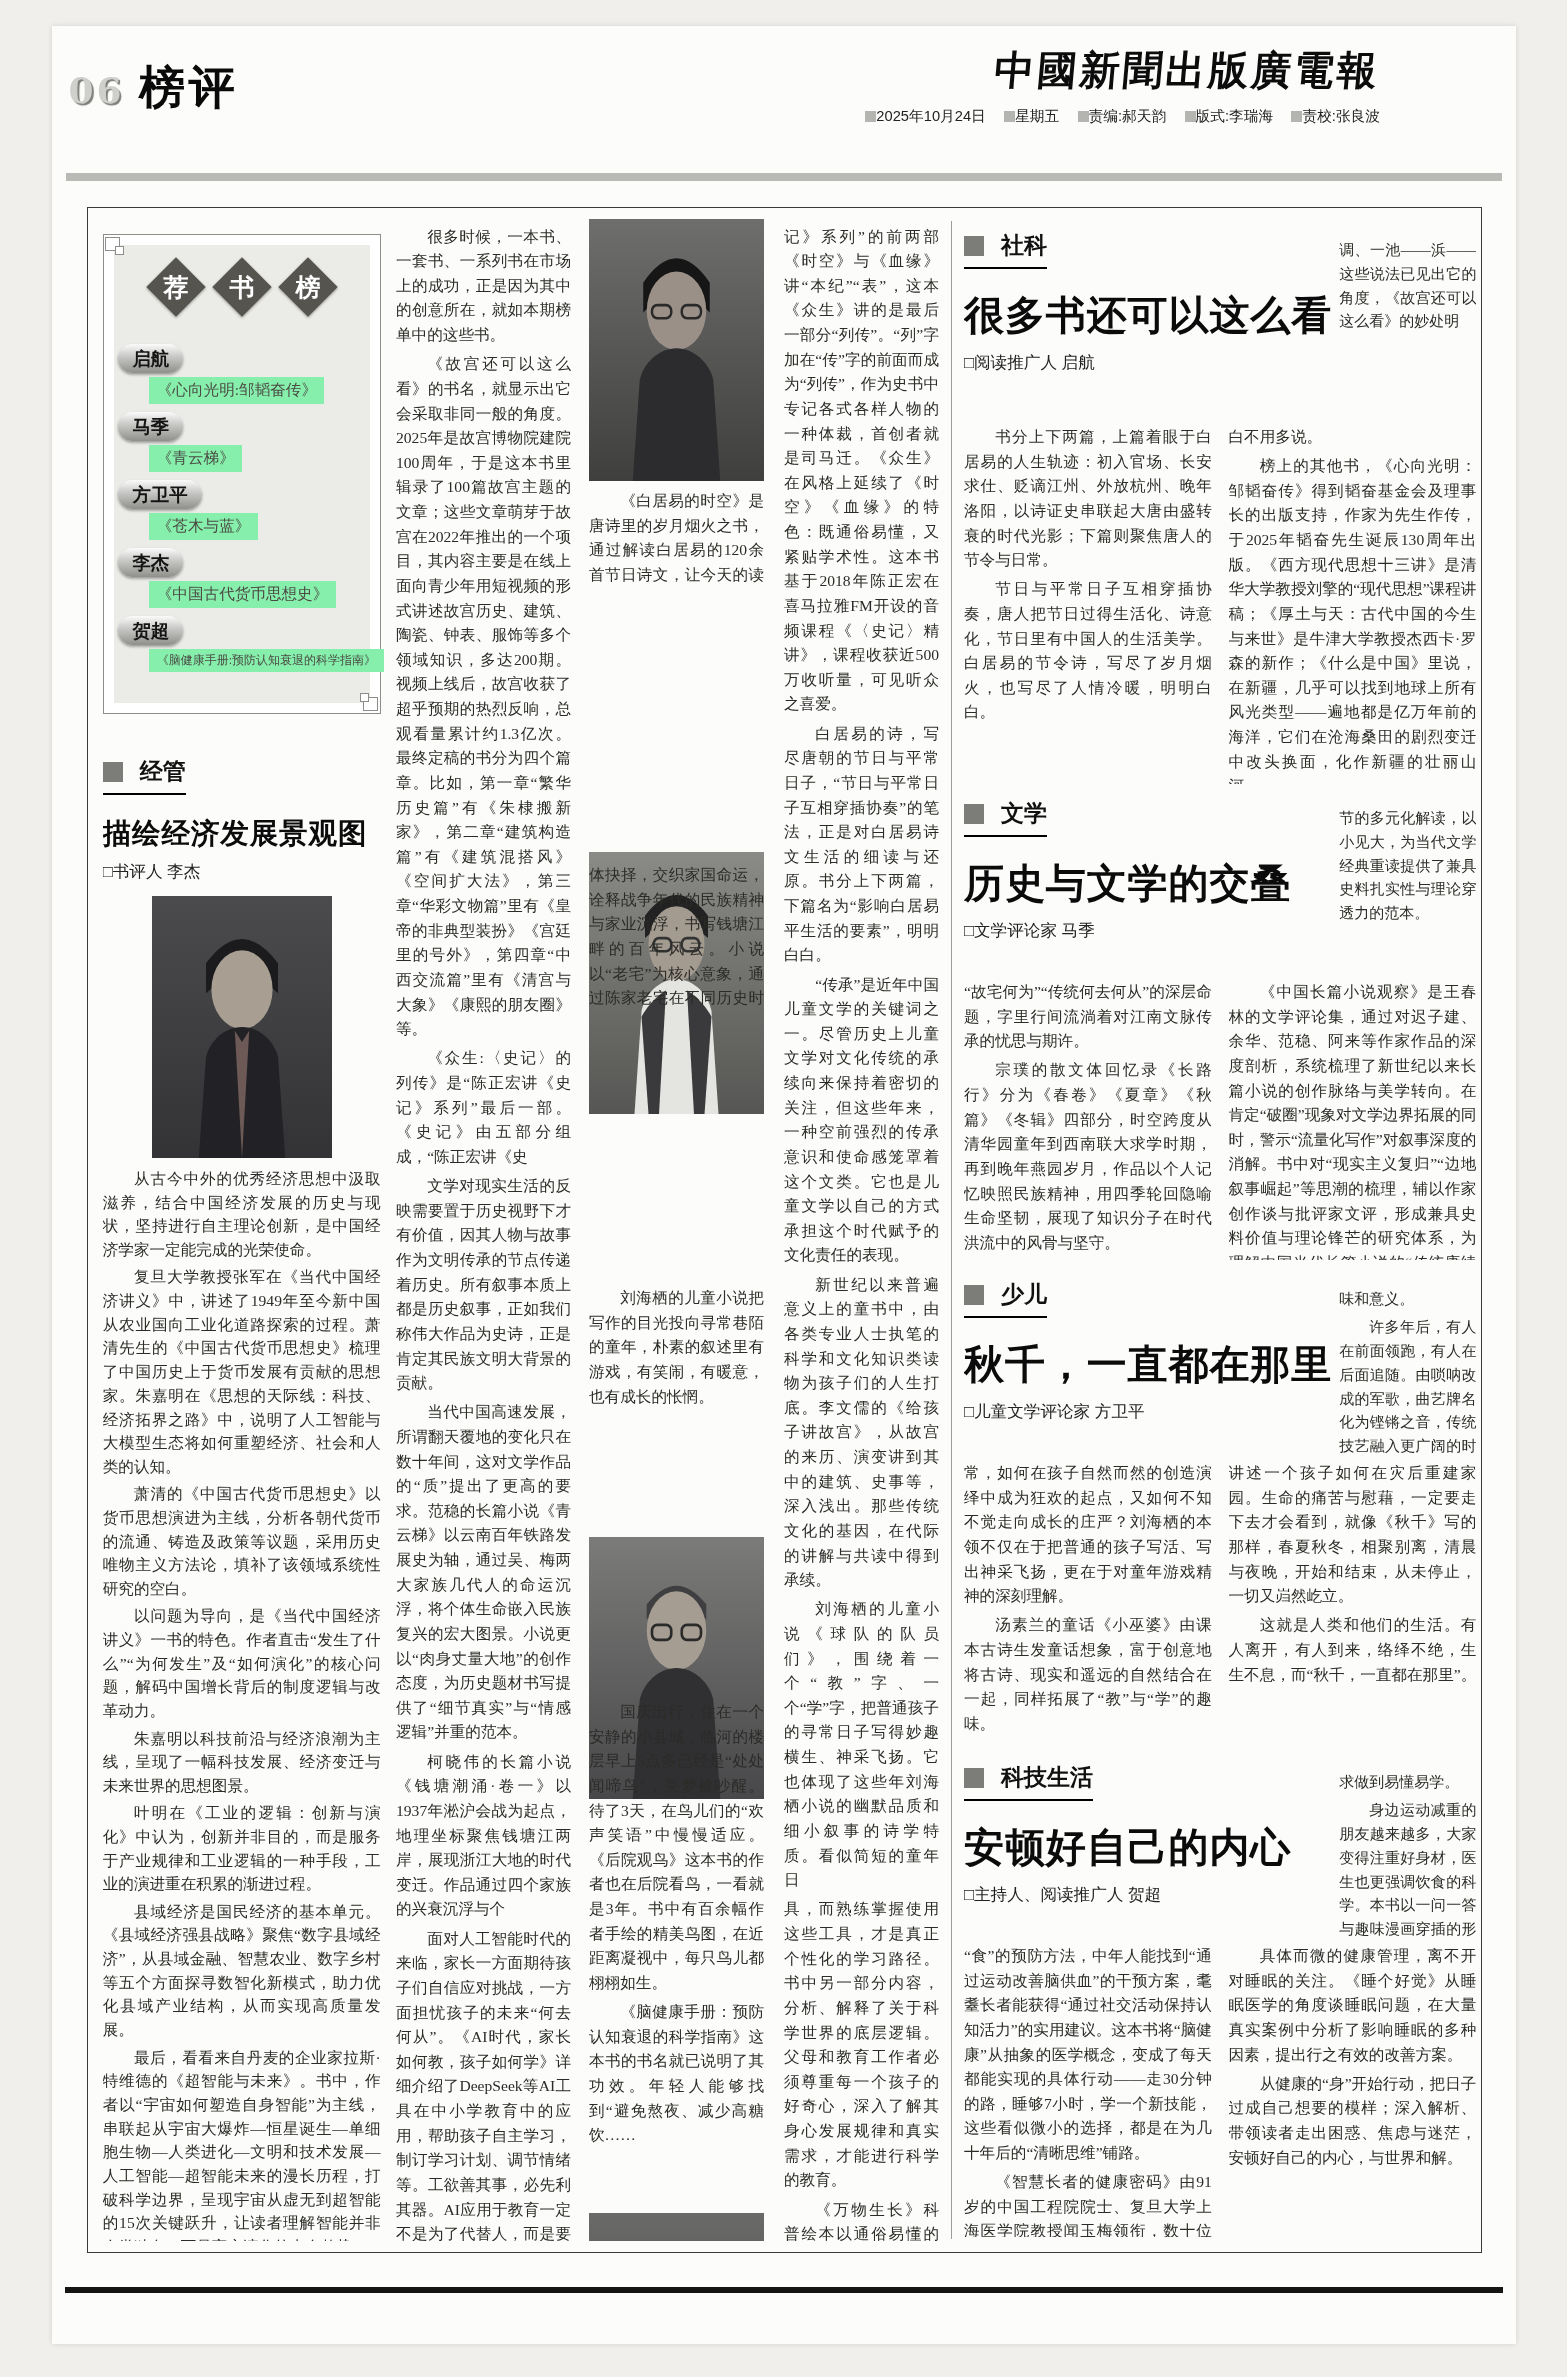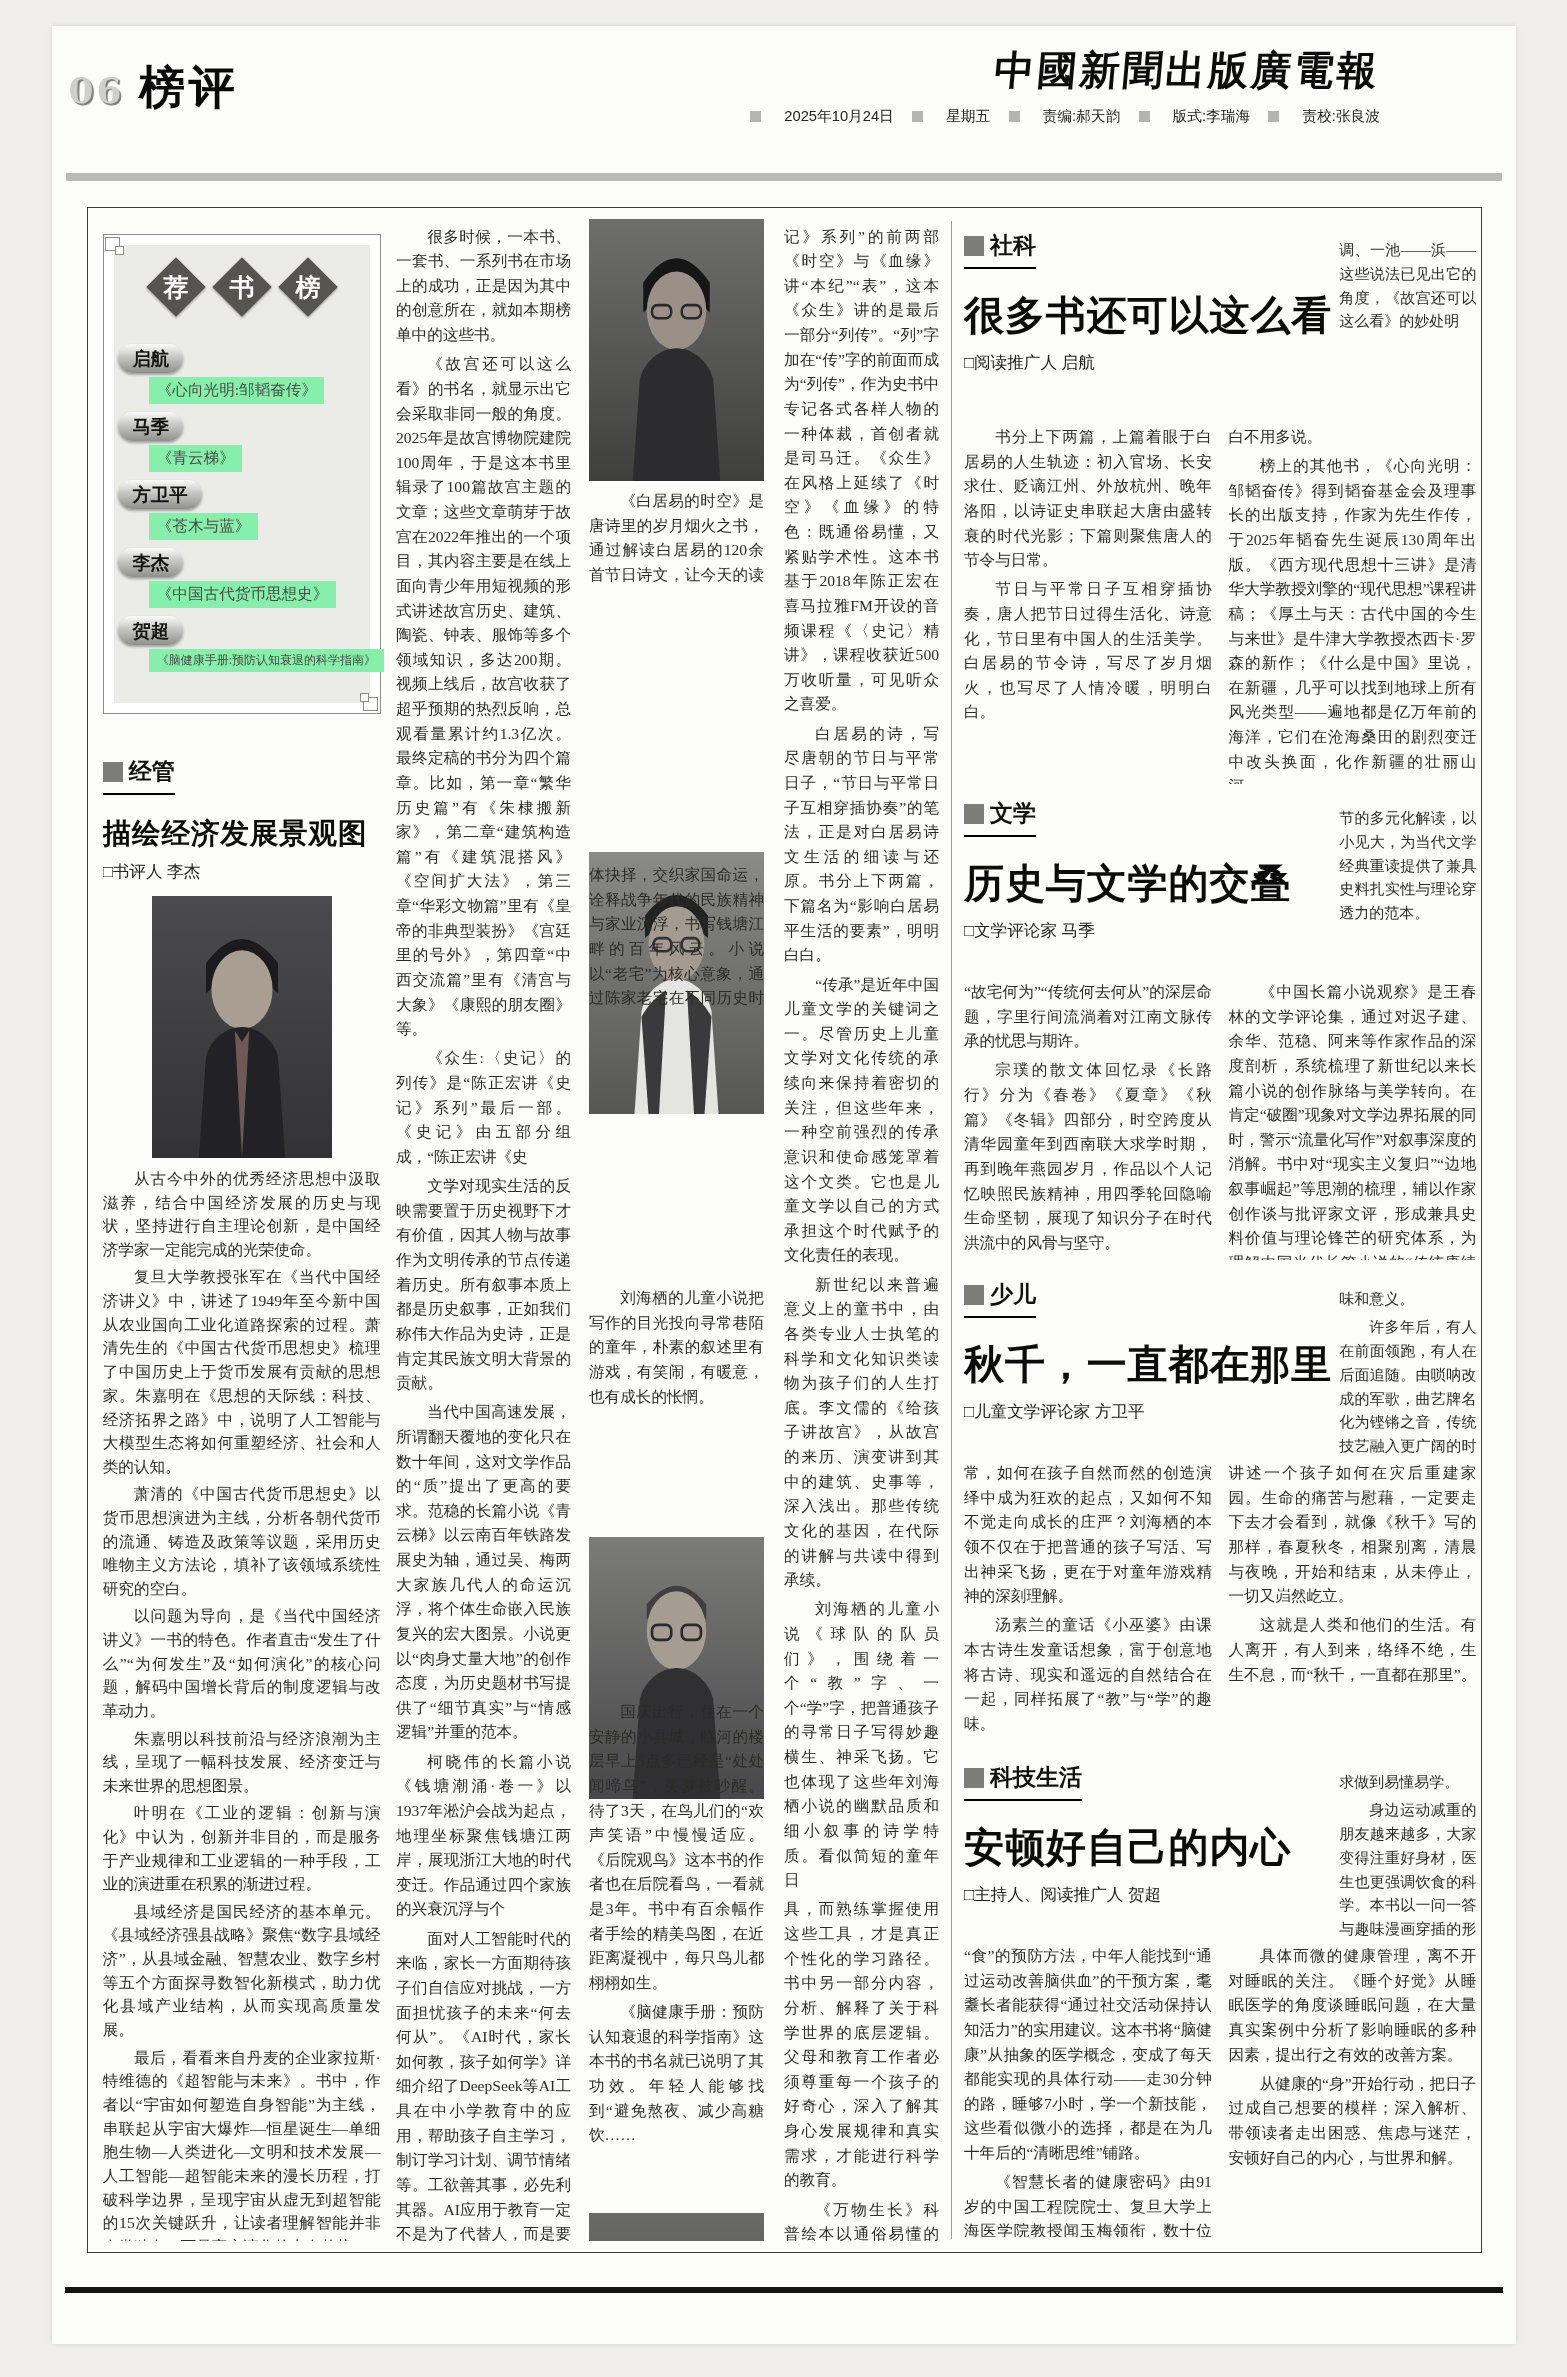--- a/index.html
+++ b/index.html
@@ -13,33 +13,33 @@
   .ph-left { position:absolute; left:16.6px; top:31px; display:flex; align-items:baseline; }
   .pageno { font-family:"DejaVu Serif", serif; font-size:36px; font-weight:700; color:#cfcfcb;
             text-shadow:1.8px 1.8px 0.9px #7d7d7a, -0.9px -0.9px 0 #ffffff; letter-spacing:2.8px; }
   .secname { font-family:"Liberation Sans", sans-serif; font-size:46px; font-weight:900;
              color:#0a0a0a; margin-left:14.7px; letter-spacing:3.7px; }
   .mast-wrap { position:absolute; right:136px; top:16.6px; text-align:right; }
   .masthead { font-family:"DejaVu Serif", serif; font-weight:700; font-size:40px; color:#0c0c0c;
               transform:skewX(-5deg); letter-spacing:2.8px; white-space:nowrap; }
   .dateline { margin-top:9.2px; display:flex; justify-content:flex-end; gap:18.4px;
               font-family:"Liberation Sans", sans-serif; font-size:14.7px; color:#222; white-space:nowrap; }
-  .dl-item { display:flex; align-items:center; gap:23px; }
+  .dl-item { display:flex; align-items:center; gap:0; }
   .dl-item .sq { display:inline-block; width:11px; height:11px; background:#b4b4b0; }
   .grayband { position:absolute; left:14px; right:14px; top:147px; height:8.3px; background:#b9b9b5; }
 
   
   .cbox { position:absolute; left:35px; top:181px; width:1395px; height:2046px;
           border:0.9px solid #3a3a38; }
   .abs { position:absolute; }
 
   
   .body p { margin:0 0 4.6px; text-indent:2em; text-align:justify; line-height:1.58; color:#2b2b28; }
   .body p.cont { text-indent:0; }
-  .seclabel { display:inline-flex; align-items:center; gap:6px; border-bottom:2.8px solid #000;
+  .seclabel { display:inline-flex; align-items:center; gap:17px; border-bottom:2.8px solid #000;
               padding-bottom:6.4px; font-family:"Liberation Sans", sans-serif; font-weight:700;
               font-size:23px; color:#111; }
   .seclabel .sq2 { display:inline-block; width:20px; height:20px; background:#7c7c78; }
   .byline { font-family:"Liberation Sans", sans-serif; font-size:16.6px; color:#222; margin-top:7.4px; }
   h1.headline { font-family:"Liberation Serif", serif; font-weight:700; font-size:40px;
                 letter-spacing:0.9px; color:#0b0b0b; margin:18.4px 0 9.2px; white-space:nowrap; }
   h2.headline2 { font-family:"Liberation Serif", serif; font-weight:700; font-size:28.5px;
                  letter-spacing:0.9px; color:#0b0b0b; margin:20px 0 7.4px; white-space:nowrap; }
 
   

